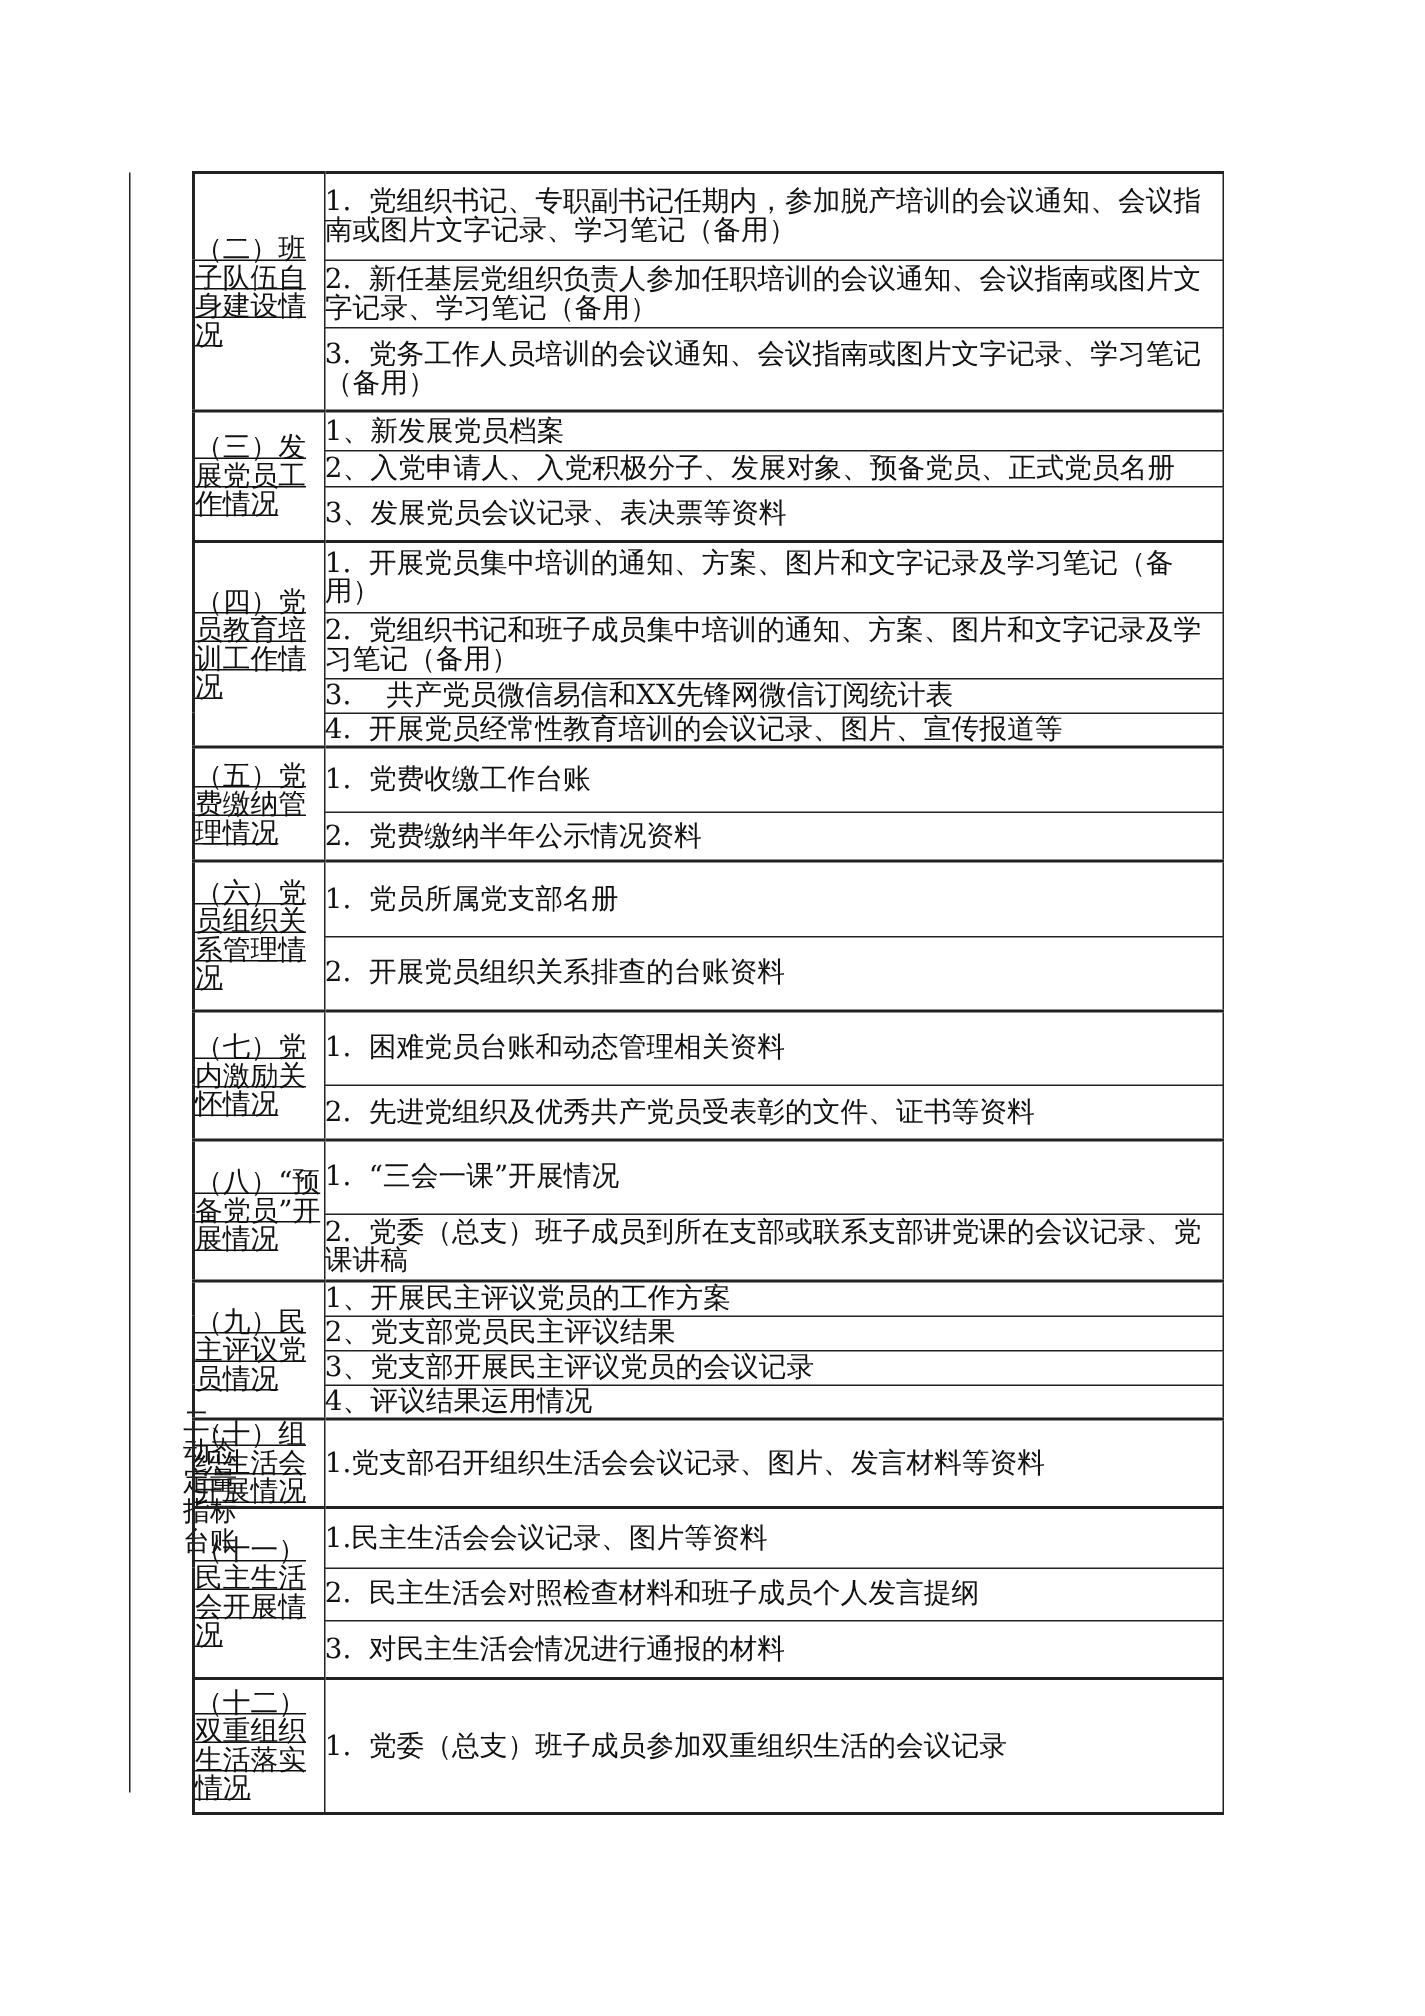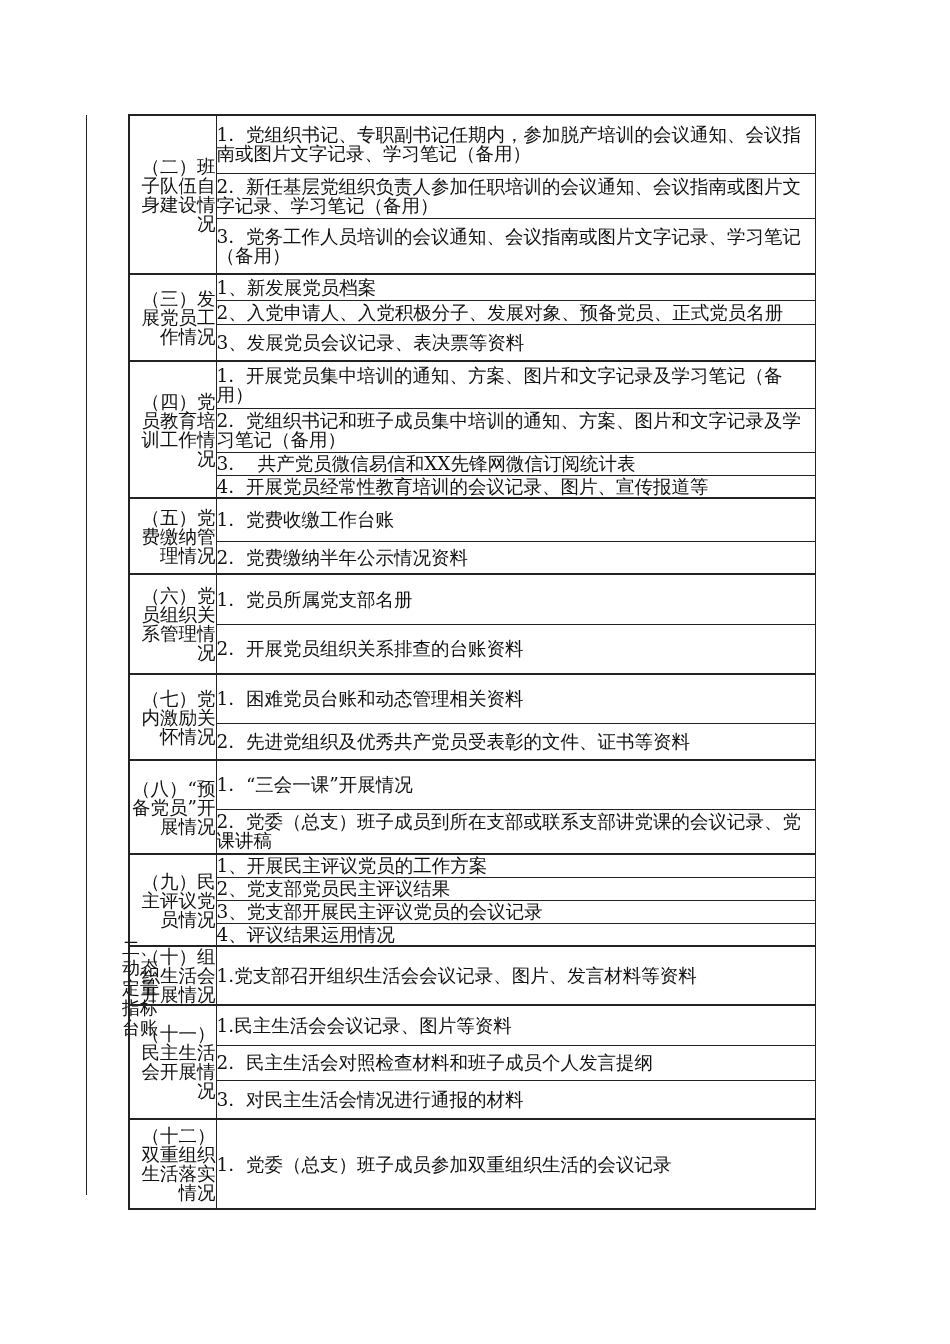--- a/index.html
+++ b/index.html
@@ -23,22 +23,22 @@
       border-collapse: collapse; table-layout: fixed;
       border-left: 2px solid #222222; border-right: 1px solid #222222;
       border-top: 2px solid #222222; border-bottom: 2px solid #222222;
     }
     table.ledger td {
       border: 1px solid #222222; padding: 0;
       font-size: 18.5px; line-height: 19px; vertical-align: middle;
     }
     tr.group-start td { border-top: 2px solid #222222; }
     td.cat {
-      text-align: right; padding: 0 3px; word-break: break-all;
-      font-size: 19px; line-height: 19.5px;
+      text-align: left; padding: 0 3px; word-break: break-all;
+      font-size: 19px; line-height: 19.5px; text-decoration: underline;
     }
     td.item {
       text-align: left; padding: 0 2px 0 3px; white-space: pre-wrap;
       word-break: break-all;
     }
   </style>
 </head>
 <body>
 
 <div class="section-col"></div>

